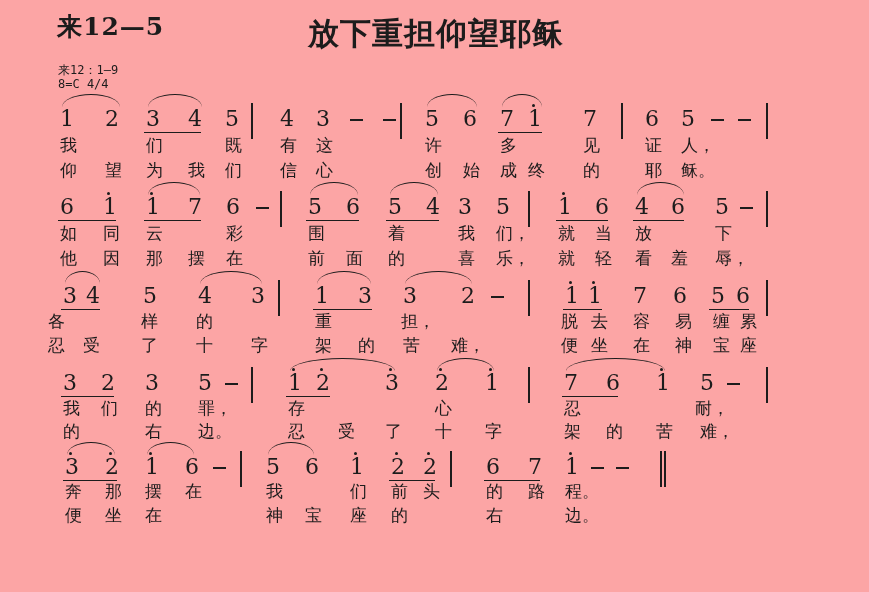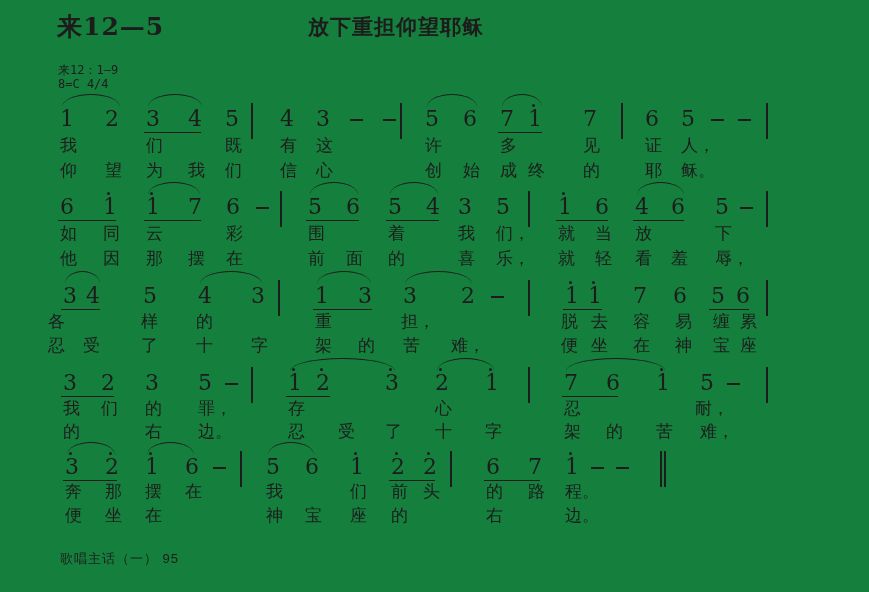--- a/index.html
+++ b/index.html
@@ -1,27 +1,27 @@
 <!DOCTYPE html>
 <html><head>
 <meta charset="utf-8">
 <style>
   html,body{margin:0;padding:0;background:#e8e8e8;}
   #page{
-    position:relative;width:869px;height:592px;background:#15803d;
+    position:relative;width:869px;height:592px;background:#fca5a5;
     color:#1c1c1c;overflow:hidden;
     font-family:"Liberation Sans","DejaVu Sans",sans-serif;
   }
   .abs{position:absolute;}
   #ref{
     left:57px;top:10px;font-size:25px;font-weight:bold;
     font-family:"DejaVu Serif","Liberation Serif",serif;letter-spacing:1px;
   }
   #title{
-    left:308px;top:13px;font-size:21px;font-weight:bold;letter-spacing:1px;
+    left:308px;top:13px;font-size:31px;font-weight:bold;letter-spacing:1px;
     font-family:"DejaVu Serif","Liberation Serif",serif;
   }
   .meta{
     left:58px;font-size:12px;line-height:14px;
     font-family:"DejaVu Sans Mono","Liberation Mono",monospace;
   }
   #meta1{top:63px;} #meta2{top:77px;}
   .note{
     position:absolute;font-size:22px;line-height:1;
     font-family:"DejaVu Serif","Liberation Serif",serif;
@@ -322,14 +322,13 @@
         <div class="lyr" style="left: 105px; top: 507px;">坐</div>
         <div class="lyr" style="left: 145px; top: 507px;">在</div>
         <div class="lyr" style="left: 266px; top: 507px;">神</div>
         <div class="lyr" style="left: 305px; top: 507px;">宝</div>
         <div class="lyr" style="left: 350px; top: 507px;">座</div>
         <div class="lyr" style="left: 391px; top: 507px;">的</div>
         <div class="lyr" style="left: 486px; top: 507px;">右</div>
         <div class="lyr" style="left: 565px; top: 507px;">边。</div>
       </div>
     </div>
-  <div class="abs" id="footer">歌唱主话（一） 95</div>
 </div>
 
 </body></html>

